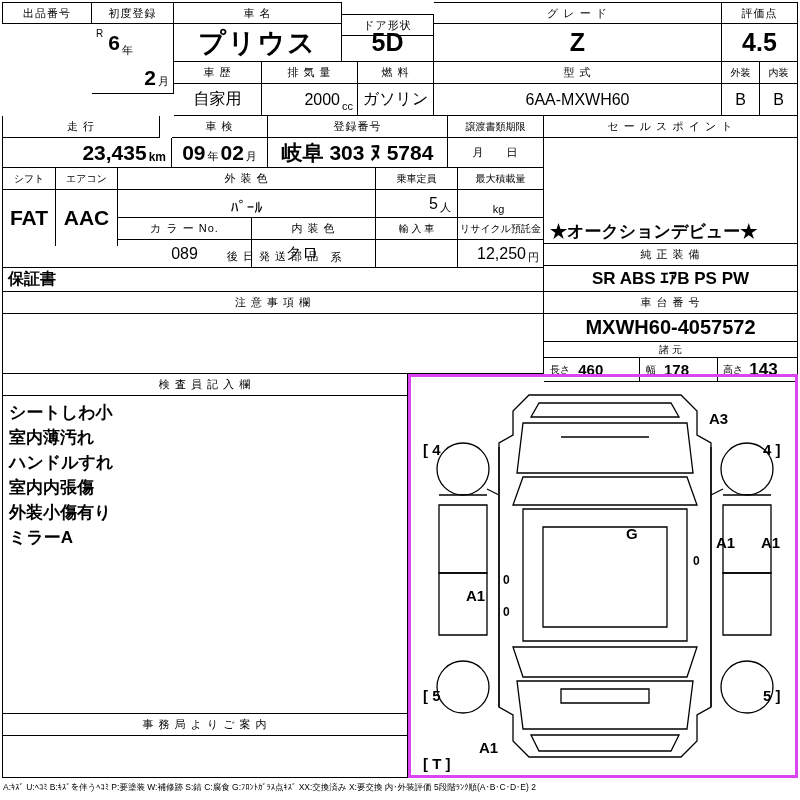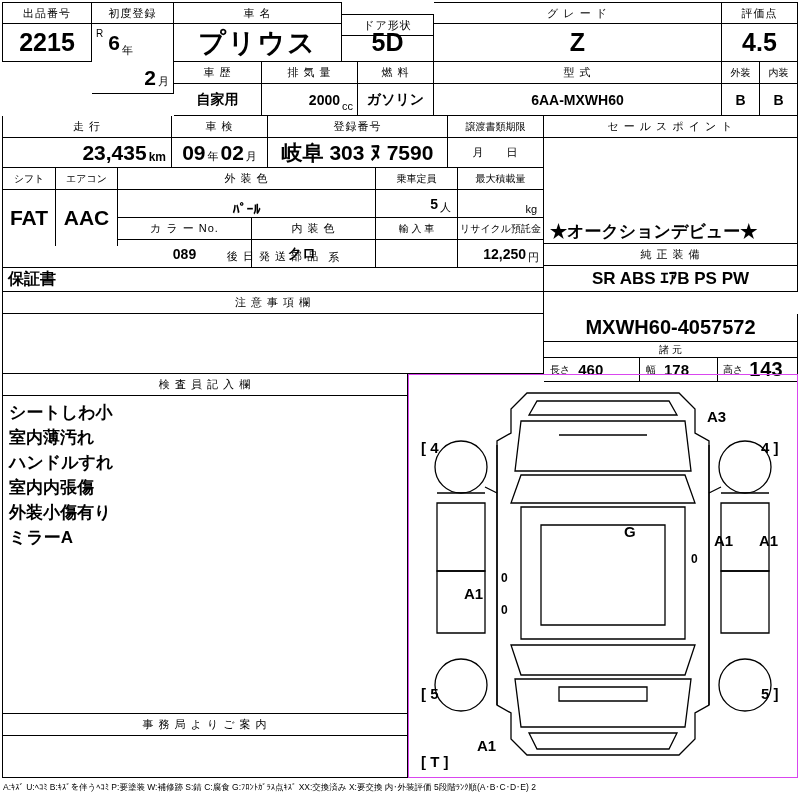--- a/index.html
+++ b/index.html
@@ -40,22 +40,22 @@
   }
   .val {
     font-size: 21px;
     font-weight: bold;
   }
   .val-lg {
     font-size: 25px;
     font-weight: bold;
   }
   .val-md {
-    font-size: 14px;
-    font-weight: bold;
+    font-size: 16px;
+    font-weight: normal;
   }
   .unit {
     font-size: 11px;
     font-weight: normal;
     margin-left: 2px;
   }
   .unit-b {
     font-size: 12px;
     font-weight: bold;
     margin-left: 2px;
@@ -81,44 +81,41 @@
     letter-spacing: 0px;
     white-space: nowrap;
   }
   .diagram {
     position: absolute;
     left: 408px;
     top: 374px;
     width: 390px;
     height: 404px;
     box-sizing: border-box;
-    border: 1px solid #d946ef;
+    border: 3px solid #d946ef;
   }
   .dg-txt {
     position: absolute;
     font-size: 15px;
     font-weight: bold;
     font-family: "Liberation Sans", sans-serif;
   }
   .dg-txt.small {
     font-size: 12px;
   }
   svg { display: block; }
 </style>
 </head>
 <body>
 
 <div class="sheet">
 
   <div class="box" style="left:2px;top:2px;width:90px;height:22px;">
     <span class="lbl">出品番号</span>
   </div>
-  <div class="box nb-t" style="left:2px;top:24px;width:90px;height:38px;">
-    <span class="val-lg">2215</span>
-  </div>
 
   <div class="box nb-l" style="left:92px;top:2px;width:82px;height:22px;">
     <span class="lbl">初度登録</span>
   </div>
   <div class="box nb-t nb-l nb-b" style="left:92px;top:24px;width:82px;height:38px;justify-content:flex-start;padding-left:4px;">
     <span class="lbl-sm" style="align-self:flex-start;margin-top:4px;">R</span>
     <span class="val" style="margin-left:5px;">6</span>
     <span class="unit" style="align-self:flex-end;margin-bottom:4px;">年</span>
   </div>
   <div class="box nb-t nb-l" style="left:92px;top:62px;width:82px;height:32px;justify-content:flex-end;padding-right:4px;">
@@ -189,21 +186,21 @@
   <div class="box nb-t nb-l" style="left:760px;top:62px;width:38px;height:22px;">
     <span class="lbl-sm">内装</span>
   </div>
   <div class="box nb-t nb-l" style="left:722px;top:84px;width:38px;height:32px;">
     <span class="val-md">B</span>
   </div>
   <div class="box nb-t nb-l" style="left:760px;top:84px;width:38px;height:32px;">
     <span class="val-md">B</span>
   </div>
 
-  <div class="box nb-t" style="left:2px;top:116px;width:170px;height:22px;">
+  <div class="box nb-t" style="left:2px;top:116px;width:158px;height:22px;">
     <span class="lbl">走 行</span>
   </div>
   <div class="box nb-t" style="left:2px;top:138px;width:170px;height:30px;justify-content:flex-end;padding-right:5px;">
     <span class="val">23,435</span>
     <span class="unit-b" style="align-self:flex-end;margin-bottom:3px;">km</span>
   </div>
 
   <div class="box nb-t nb-l" style="left:172px;top:116px;width:96px;height:22px;">
     <span class="lbl">車 検</span>
   </div>
@@ -211,21 +208,21 @@
     <span class="val">09</span>
     <span class="unit" style="align-self:flex-end;margin-bottom:3px;">年</span>
     <span class="val" style="margin-left:2px;">02</span>
     <span class="unit" style="align-self:flex-end;margin-bottom:3px;">月</span>
   </div>
 
   <div class="box nb-t nb-l" style="left:268px;top:116px;width:180px;height:22px;">
     <span class="lbl">登録番号</span>
   </div>
   <div class="box nb-t nb-l" style="left:268px;top:138px;width:180px;height:30px;">
-    <span class="val">岐阜 303 ﾇ 7590</span>
+    <span class="val">岐阜 303 ﾇ 5784</span>
   </div>
 
   <div class="box nb-t nb-l" style="left:448px;top:116px;width:96px;height:22px;">
     <span class="lbl-sm">譲渡書類期限</span>
   </div>
   <div class="box nb-t nb-l" style="left:448px;top:138px;width:96px;height:30px;">
     <span class="lbl" style="margin-right:22px;">月</span>
     <span class="lbl">日</span>
   </div>
 
@@ -260,21 +257,21 @@
     <span class="lbl-sm">乗車定員</span>
   </div>
   <div class="box nb-t nb-l" style="left:376px;top:190px;width:82px;height:28px;justify-content:flex-end;padding-right:6px;">
     <span class="val-md">5</span>
     <span class="unit" style="align-self:flex-end;margin-bottom:2px;">人</span>
   </div>
 
   <div class="box nb-t nb-l" style="left:458px;top:168px;width:86px;height:22px;">
     <span class="lbl-sm">最大積載量</span>
   </div>
-  <div class="box nb-t nb-l" style="left:458px;top:190px;width:86px;height:28px;justify-content:flex-end;padding-right:6px;">
+  <div class="box nb-t nb-l" style="left:458px;top:190px;width:86px;height:28px;padding-right:6px;">
     <span class="unit" style="align-self:flex-end;margin-bottom:2px;">kg</span>
   </div>
 
   <div class="box nb-t nb-l" style="left:118px;top:218px;width:134px;height:22px;">
     <span class="lbl">カ ラ ー No.</span>
   </div>
   <div class="box nb-t nb-l" style="left:118px;top:240px;width:134px;height:28px;">
     <span class="val-md">089</span>
   </div>
 
@@ -313,37 +310,40 @@
   </div>
   <div class="box nb-t nb-l" style="left:544px;top:266px;width:254px;height:26px;">
     <span style="font-size:17px;font-weight:bold;">SR  ABS  ｴｱB  PS  PW</span>
   </div>
 
   <div class="box nb-t" style="left:2px;top:292px;width:542px;height:22px;">
     <span class="lbl">注 意 事 項 欄</span>
   </div>
   <div class="box nb-t" style="left:2px;top:314px;width:542px;height:60px;"></div>
 
+  <div class="box nb-t nb-l" style="left:544px;top:292px;width:254px;height:22px;">
+    <span class="lbl">車 台 番 号</span>
+  </div>
   <div class="box nb-t nb-l" style="left:544px;top:314px;width:254px;height:28px;">
     <span style="font-size:20px;font-weight:bold;">MXWH60-4057572</span>
   </div>
   <div class="box nb-t nb-l" style="left:544px;top:342px;width:254px;height:16px;">
     <span class="lbl-sm">諸 元</span>
   </div>
   <div class="box nb-t nb-l" style="left:544px;top:358px;width:96px;height:24px;justify-content:flex-start;padding-left:6px;">
     <span class="lbl-sm" style="margin-right:8px;">長さ</span>
     <span style="font-size:15px;font-weight:bold;">460</span>
   </div>
   <div class="box nb-t nb-l" style="left:640px;top:358px;width:78px;height:24px;justify-content:flex-start;padding-left:6px;">
     <span class="lbl-sm" style="margin-right:8px;">幅</span>
     <span style="font-size:15px;font-weight:bold;">178</span>
   </div>
   <div class="box nb-t nb-l" style="left:718px;top:358px;width:80px;height:24px;justify-content:flex-start;padding-left:5px;">
     <span class="lbl-sm" style="margin-right:6px;">高さ</span>
-    <span style="font-size:20px;font-weight:bold;">143</span>
+    <span style="font-size:17px;font-weight:bold;">143</span>
   </div>
 
   <div class="box nb-t" style="left:2px;top:374px;width:406px;height:22px;">
     <span class="lbl">検 査 員 記 入 欄</span>
   </div>
   <div class="box nb-t" style="left:2px;top:396px;width:406px;height:318px;align-items:flex-start;justify-content:flex-start;">
     <div class="notes" style="position:relative;left:0;top:0;width:100%;">
       <div>シートしわ小</div>
       <div>室内薄汚れ</div>
       <div>ハンドルすれ</div>

